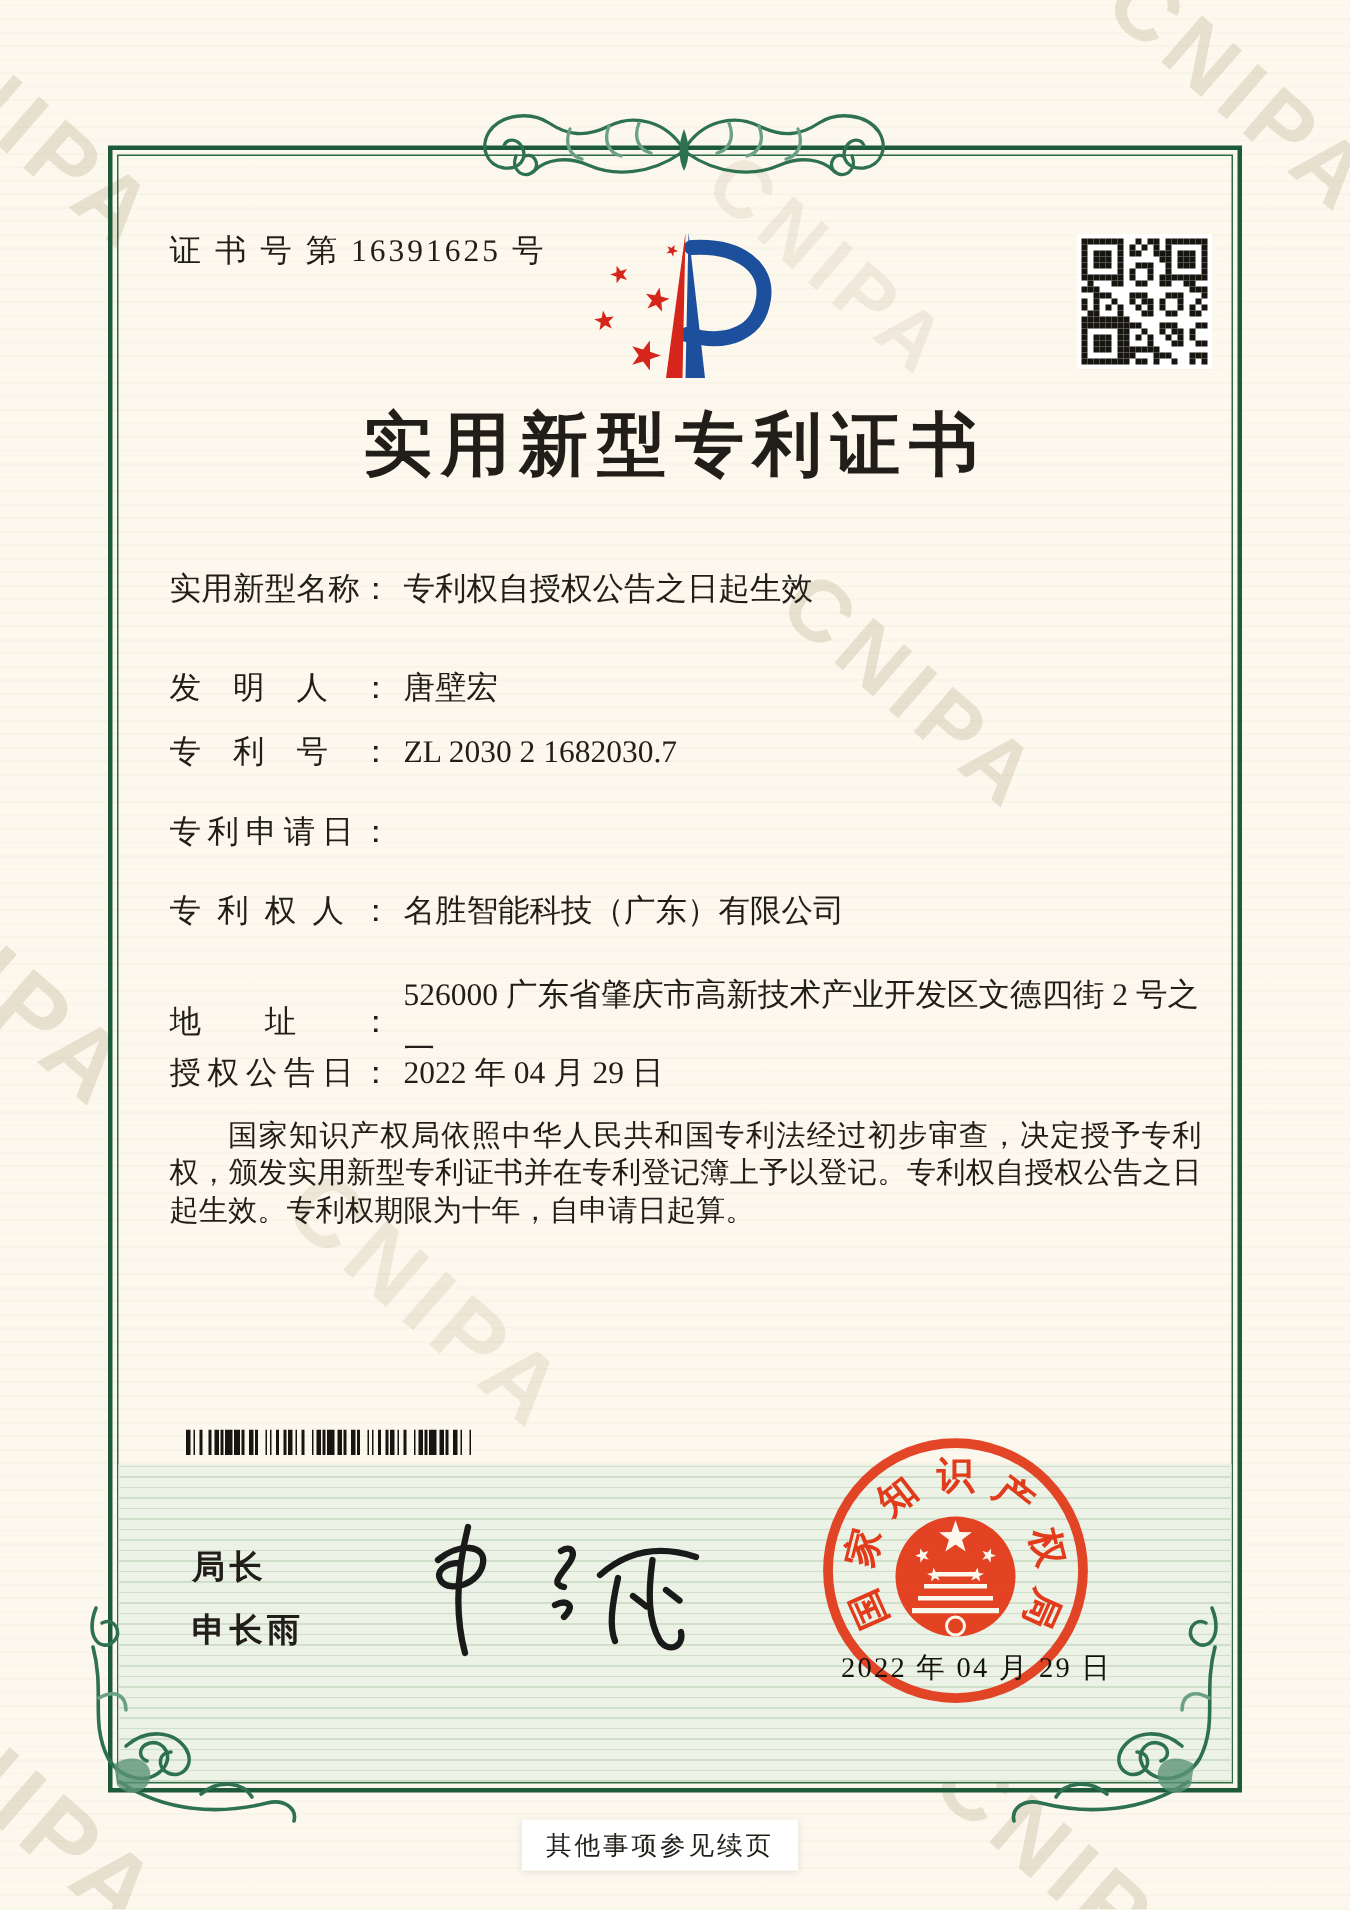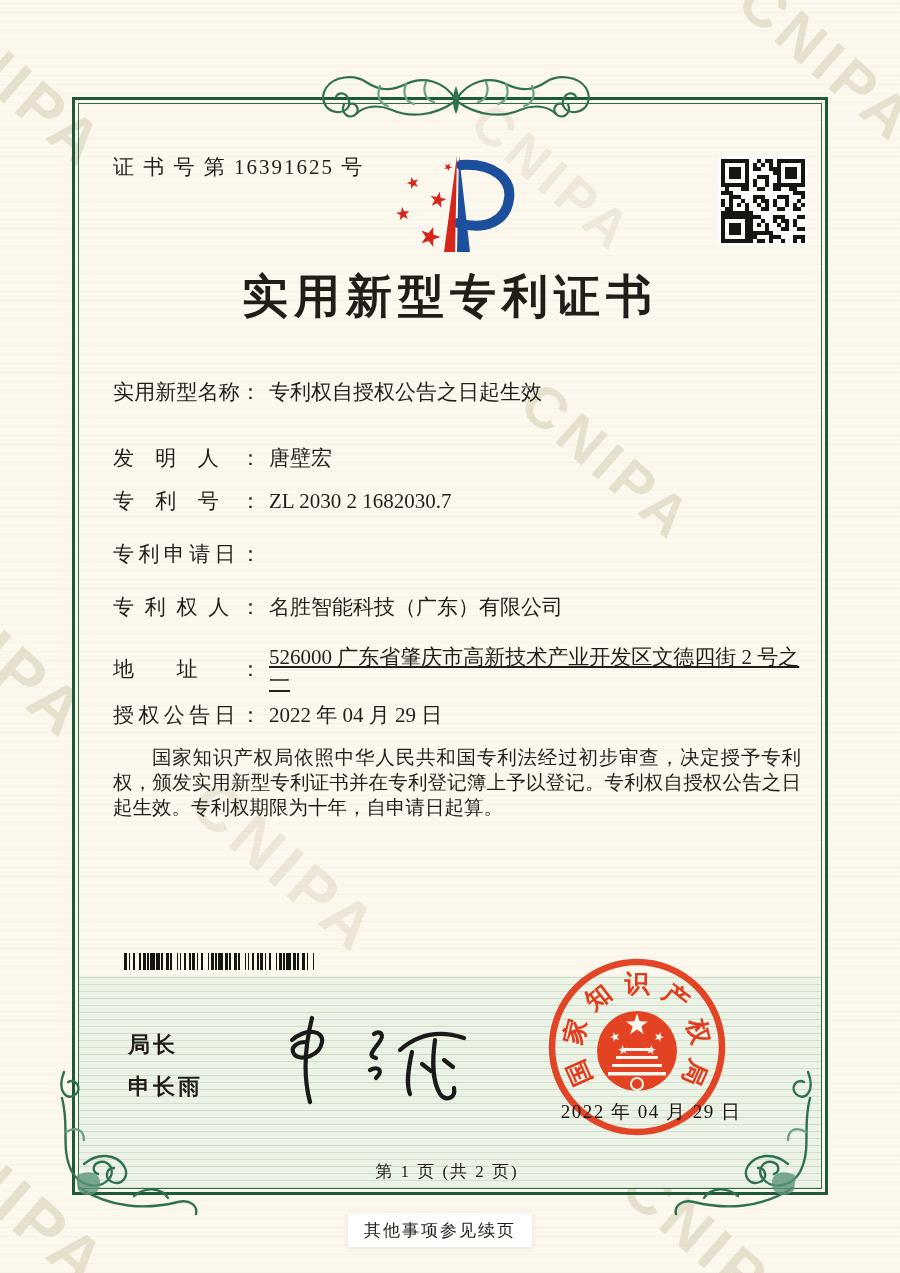--- a/index.html
+++ b/index.html
@@ -18,21 +18,21 @@
   .logo{position:absolute;left:382px;top:152px;z-index:2;}
   .qr{position:absolute;left:718px;top:156px;background:#fff;padding:3px;display:grid;
     grid-template-columns:repeat(21,4px);grid-auto-rows:4px;z-index:2;}
   .qr i{display:block;}
   .qr i.d{background:#17150f;}
   .title{position:absolute;left:72px;top:266px;width:756px;text-align:center;font-size:46px;
     font-weight:bold;letter-spacing:6px;z-index:2;}
   .row{position:absolute;left:113px;display:flex;align-items:center;font-size:21px;z-index:2;}
   .lbl{width:148px;flex:none;text-align:justify;text-align-last:justify;}
   .val{margin-left:8px;white-space:pre-line;}
-  .row-addr .val{width:560px;line-height:24px;text-decoration:underline;}
+  .row-addr .val{width:560px;line-height:36px;}
   .row-grant{width:690px;}
   .pair2{position:absolute;left:342px;top:0;display:flex;}
   .body-text{position:absolute;left:113px;top:745px;width:688px;font-size:19.5px;line-height:25px;
     text-align:justify;z-index:2;}
   .body-text p{margin:0;text-indent:2em;}
   .barcode{position:absolute;left:124px;top:953px;width:238px;height:17px;display:flex;
     align-items:stretch;overflow:hidden;z-index:2;}
   .barcode i{display:block;flex:none;}
   .officer-title{position:absolute;left:128px;top:1030px;font-size:22px;font-weight:600;letter-spacing:3px;z-index:2;}
   .officer-name{position:absolute;left:128px;top:1072px;font-size:22px;font-weight:600;letter-spacing:3px;z-index:2;}
@@ -730,16 +730,15 @@
         <rect x="80" y="96" width="30" height="3"></rect>
         <rect x="74" y="104" width="42" height="3"></rect>
         <rect x="70" y="112" width="50" height="3"></rect>
         <rect x="66" y="120" width="58" height="3.5"></rect>
       </g>
       <circle cx="95" cy="132" r="6" fill="none" stroke="#fdf8ee" stroke-width="2"></circle>
     </g>
   </svg>
   <div class="seal-date">2022 年 04 月 29 日</div>
 
-  <div class="pagenum">第 1 页 (共 2 页)</div>
   <div class="note">其他事项参见续页</div>
 
 </div>
 
 </body></html>

